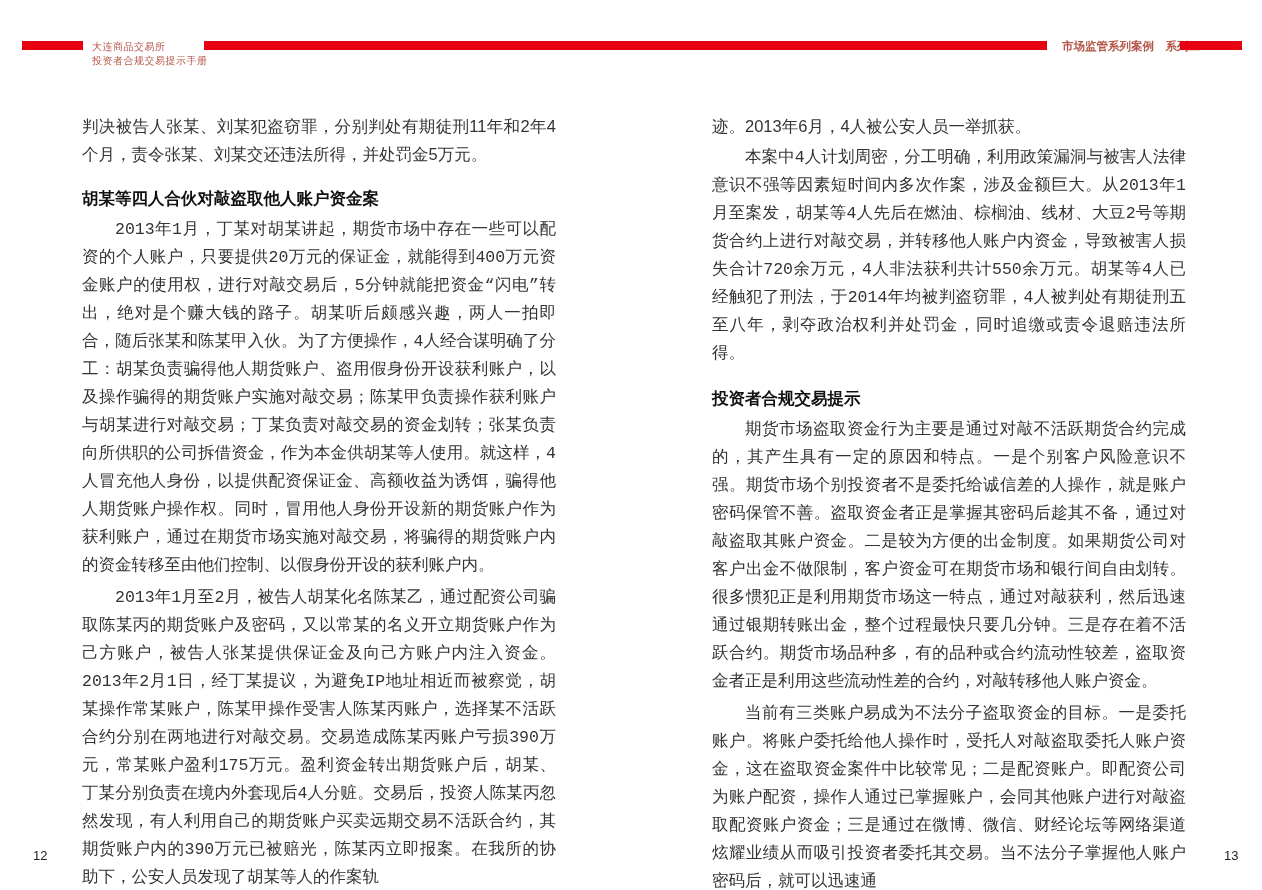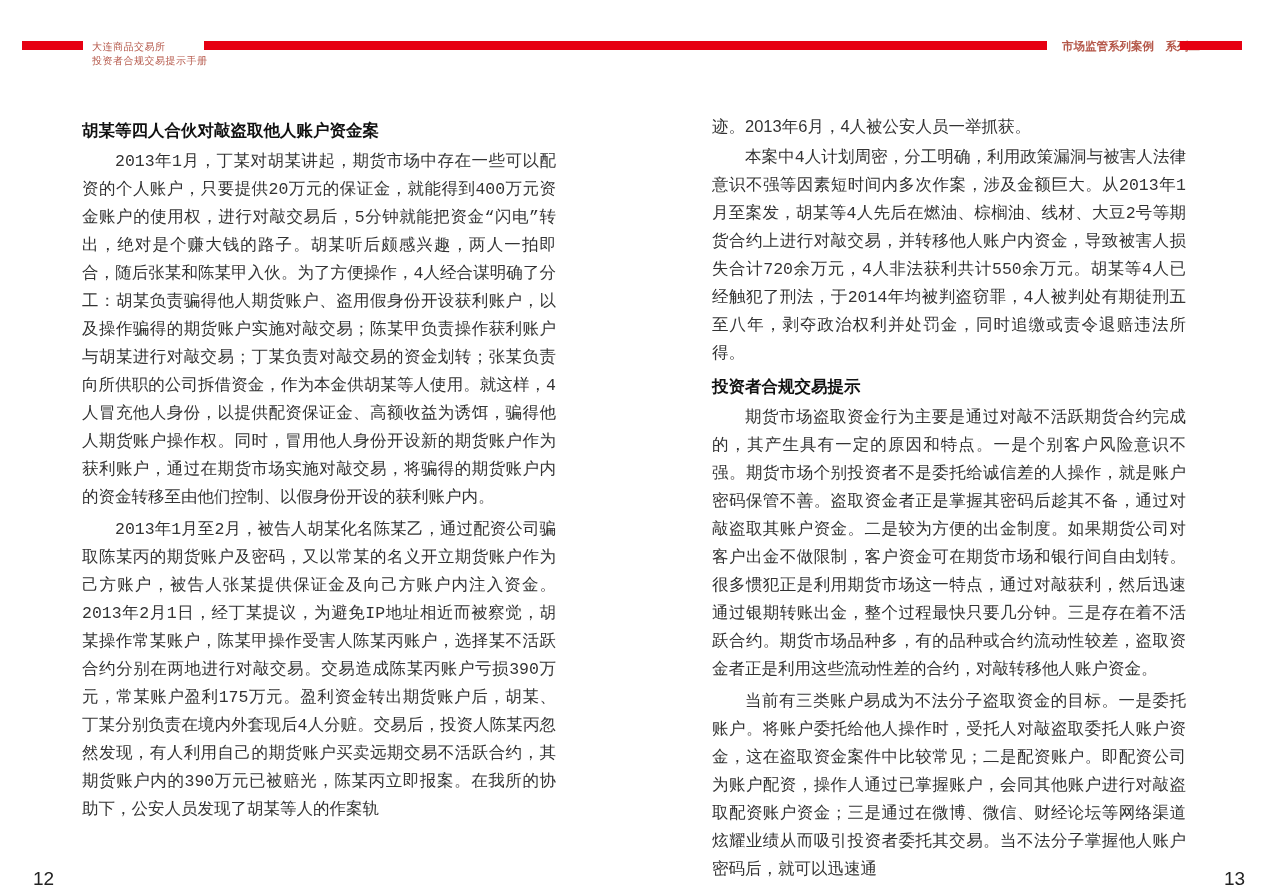--- a/index.html
+++ b/index.html
@@ -59,34 +59,33 @@
   .col-right { left: 712px; }
 
   .col p {
     margin: 0 0 4px 0;
   }
   .col p.indent {
     text-indent: 2em;
     font-family: Liberation Mono, monospace;
   }
   .col h3 {
-    margin: 4px 0 4px 0;
+    margin: 16px 0 4px 0;
     font-size: 16.5px;
     line-height: 28px;
     font-weight: bold;
     color: #111111;
   }
 
   
   .page-num {
     position: absolute;
     top: 848px;
-    font-size: 19px;
+    font-size: 13px;
     color: #222222;
-    margin-top: 20px;
   }
   .page-num-left  { left: 33px; }
   .page-num-right { left: 1224px; }
 </style>
 </head>
 <body>
 
 <div class="hdr-bar hdr-bar-left"></div>
 
 <div class="hdr-left-text">
@@ -94,20 +93,21 @@
   <div>投资者合规交易提示手册</div>
 </div>
 
 <div class="hdr-bar hdr-bar-center"></div>
 
 <div class="hdr-right-text">市场监管系列案例　系列二</div>
 
 <div class="hdr-bar hdr-bar-right"></div>
 
 <div class="col col-left">
+  <p>判决被告人张某、刘某犯盗窃罪，分别判处有期徒刑11年和2年4个月，责令张某、刘某交还违法所得，并处罚金5万元。</p>
   <h3>胡某等四人合伙对敲盗取他人账户资金案</h3>
   <p class="indent">2013年1月，丁某对胡某讲起，期货市场中存在一些可以配资的个人账户，只要提供20万元的保证金，就能得到400万元资金账户的使用权，进行对敲交易后，5分钟就能把资金“闪电”转出，绝对是个赚大钱的路子。胡某听后颇感兴趣，两人一拍即合，随后张某和陈某甲入伙。为了方便操作，4人经合谋明确了分工：胡某负责骗得他人期货账户、盗用假身份开设获利账户，以及操作骗得的期货账户实施对敲交易；陈某甲负责操作获利账户与胡某进行对敲交易；丁某负责对敲交易的资金划转；张某负责向所供职的公司拆借资金，作为本金供胡某等人使用。就这样，4人冒充他人身份，以提供配资保证金、高额收益为诱饵，骗得他人期货账户操作权。同时，冒用他人身份开设新的期货账户作为获利账户，通过在期货市场实施对敲交易，将骗得的期货账户内的资金转移至由他们控制、以假身份开设的获利账户内。</p>
   <p class="indent">2013年1月至2月，被告人胡某化名陈某乙，通过配资公司骗取陈某丙的期货账户及密码，又以常某的名义开立期货账户作为己方账户，被告人张某提供保证金及向己方账户内注入资金。2013年2月1日，经丁某提议，为避免IP地址相近而被察觉，胡某操作常某账户，陈某甲操作受害人陈某丙账户，选择某不活跃合约分别在两地进行对敲交易。交易造成陈某丙账户亏损390万元，常某账户盈利175万元。盈利资金转出期货账户后，胡某、丁某分别负责在境内外套现后4人分赃。交易后，投资人陈某丙忽然发现，有人利用自己的期货账户买卖远期交易不活跃合约，其期货账户内的390万元已被赔光，陈某丙立即报案。在我所的协助下，公安人员发现了胡某等人的作案轨</p>
 </div>
 
 <div class="col col-right">
   <p>迹。2013年6月，4人被公安人员一举抓获。</p>
   <p class="indent">本案中4人计划周密，分工明确，利用政策漏洞与被害人法律意识不强等因素短时间内多次作案，涉及金额巨大。从2013年1月至案发，胡某等4人先后在燃油、棕榈油、线材、大豆2号等期货合约上进行对敲交易，并转移他人账户内资金，导致被害人损失合计720余万元，4人非法获利共计550余万元。胡某等4人已经触犯了刑法，于2014年均被判盗窃罪，4人被判处有期徒刑五至八年，剥夺政治权利并处罚金，同时追缴或责令退赔违法所得。</p>
   <h3>投资者合规交易提示</h3>
   <p class="indent">期货市场盗取资金行为主要是通过对敲不活跃期货合约完成的，其产生具有一定的原因和特点。一是个别客户风险意识不强。期货市场个别投资者不是委托给诚信差的人操作，就是账户密码保管不善。盗取资金者正是掌握其密码后趁其不备，通过对敲盗取其账户资金。二是较为方便的出金制度。如果期货公司对客户出金不做限制，客户资金可在期货市场和银行间自由划转。很多惯犯正是利用期货市场这一特点，通过对敲获利，然后迅速通过银期转账出金，整个过程最快只要几分钟。三是存在着不活跃合约。期货市场品种多，有的品种或合约流动性较差，盗取资金者正是利用这些流动性差的合约，对敲转移他人账户资金。</p>

